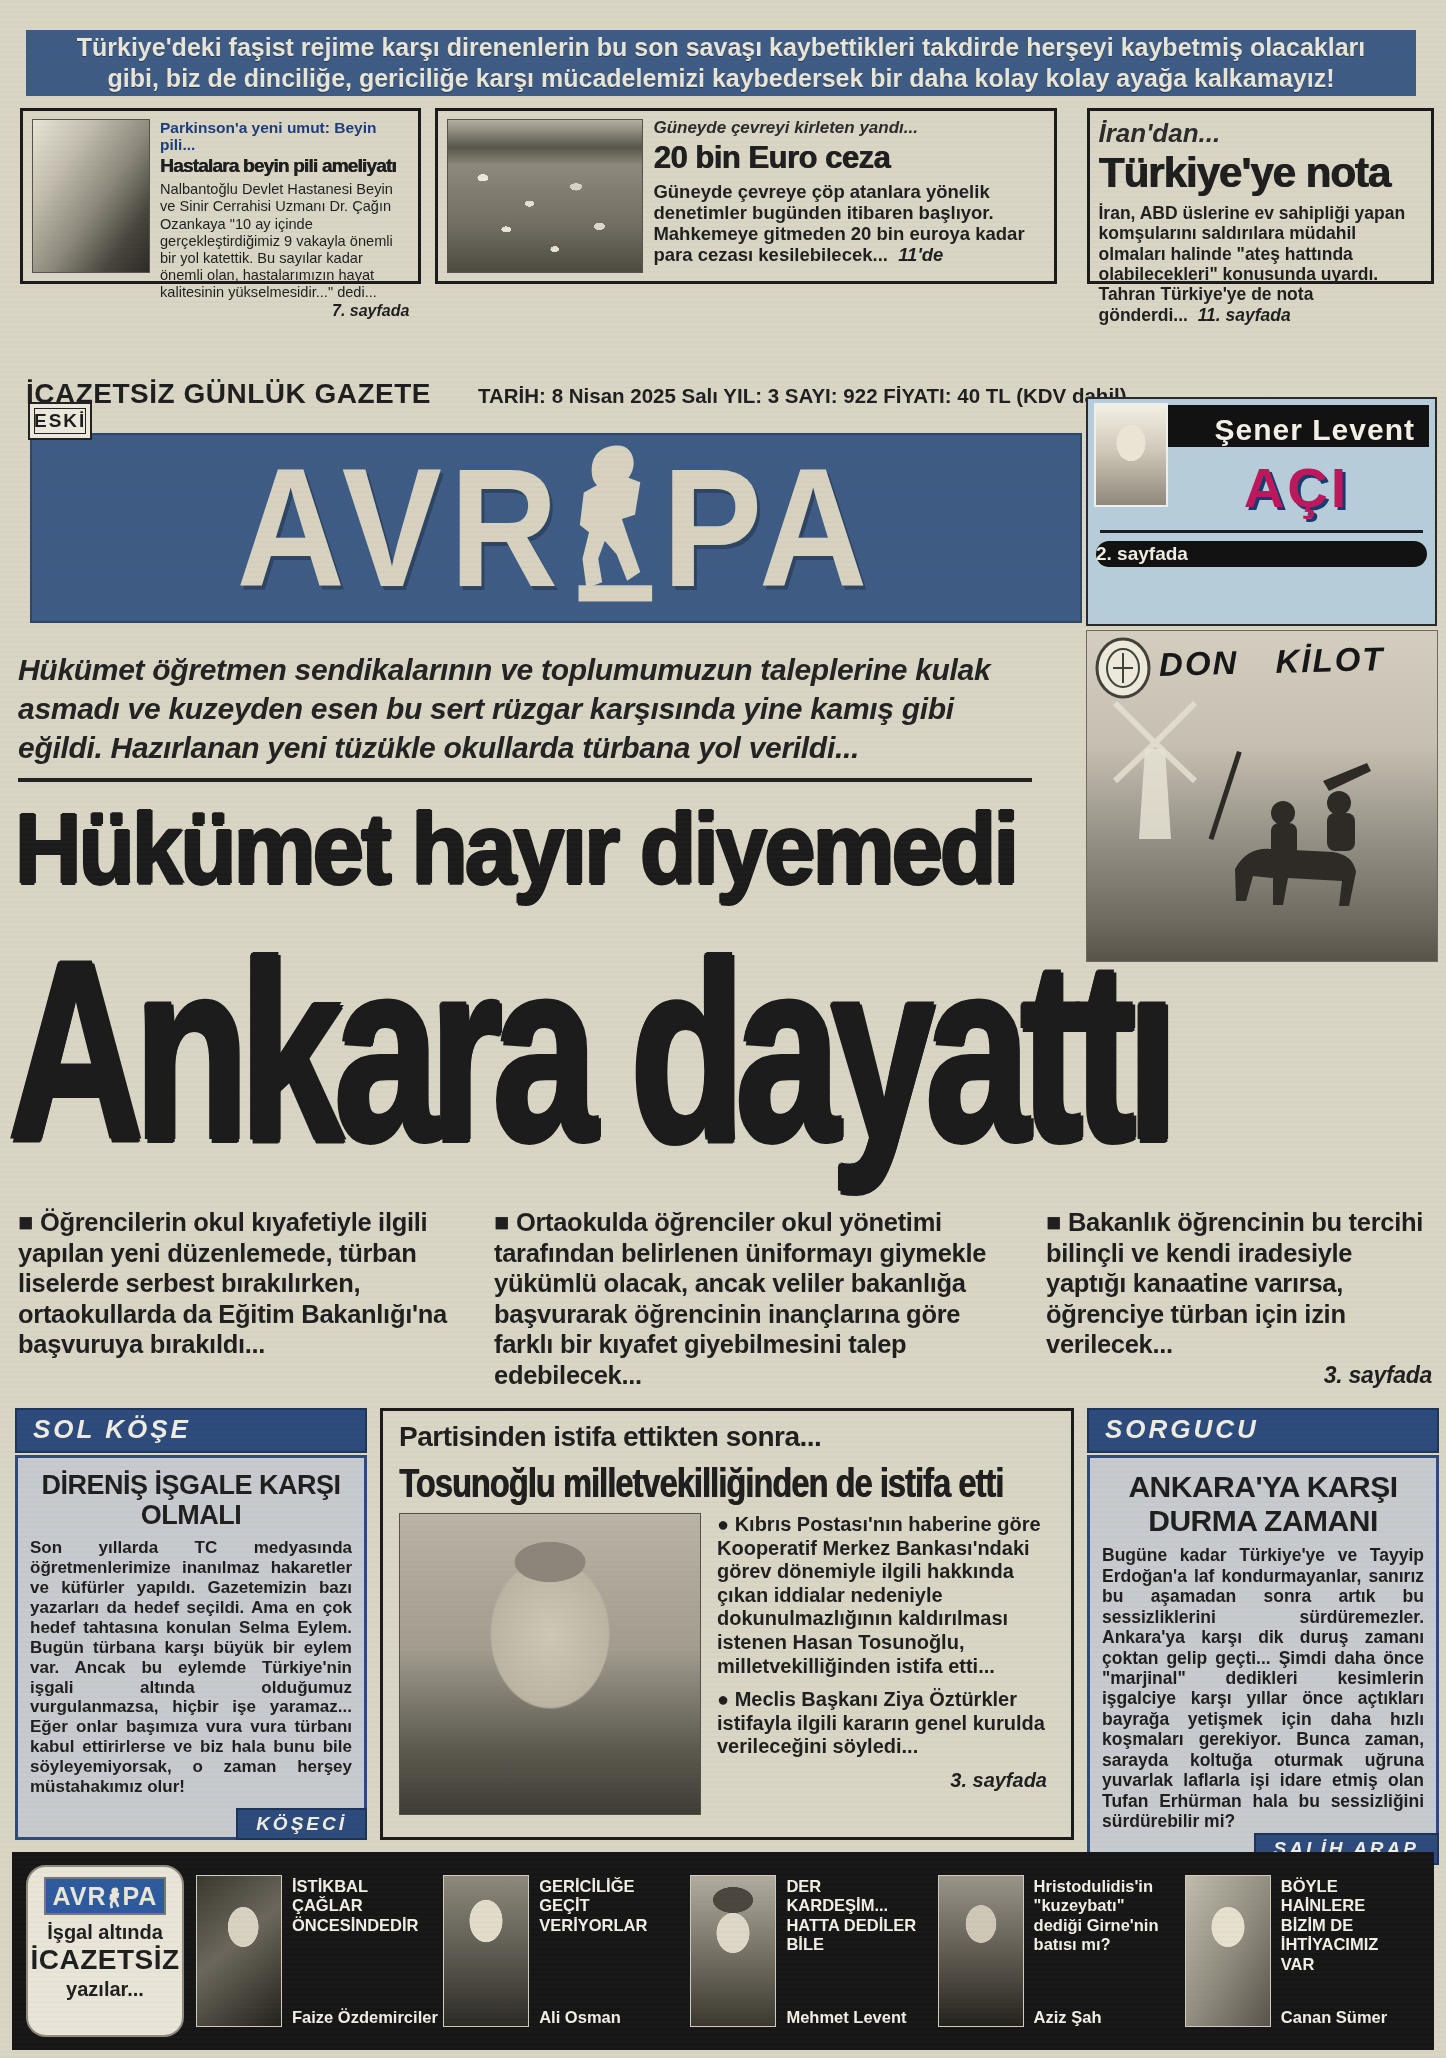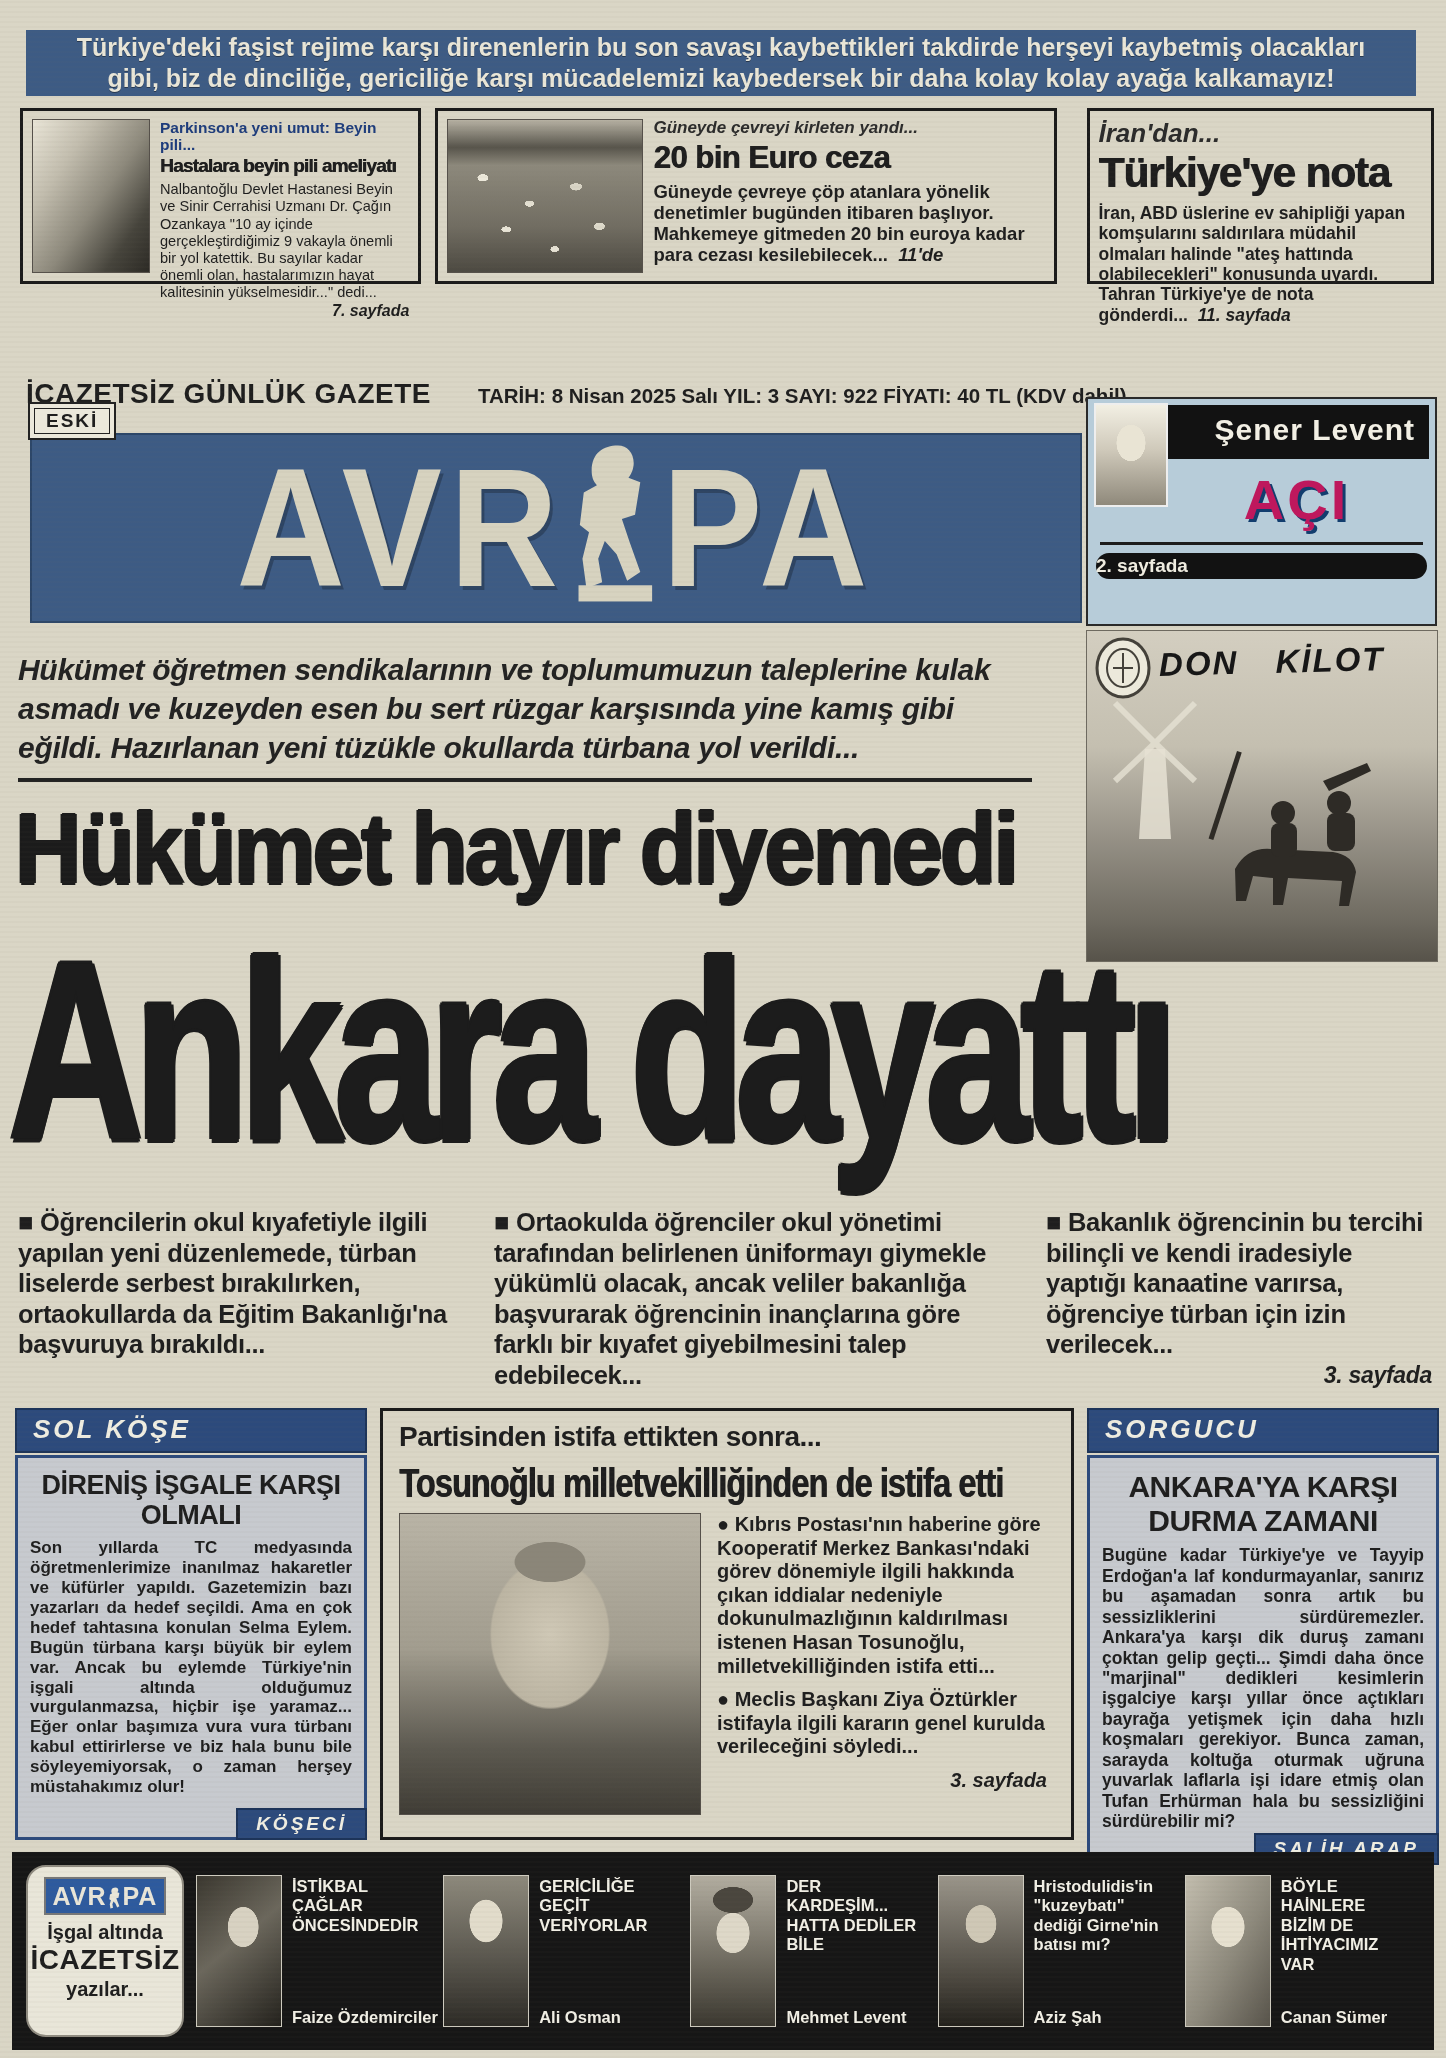--- a/index.html
+++ b/index.html
@@ -57,27 +57,27 @@
     letter-spacing:0.5px; }
   .dateline { position:absolute; top:384px; left:478px; font-size:20.5px; font-weight:bold; }
 
   .logobar { position:absolute; top:433px; left:30px; width:1052px; height:190px;
     background:#3d5b84; display:flex; align-items:center; justify-content:center;
     box-shadow:inset 0 0 0 2px #2c4668; }
   .logotext { font-weight:bold; color:#d7d3c0; font-size:150px; letter-spacing:8px;
     transform:scaleY(1.12); text-shadow:3px 3px 0 rgba(0,0,0,.25); }
   .logo-statue { margin:0 2px -18px; }
   .eski { position:absolute; top:402px; left:28px; background:#ebe8db; border:2px solid #222;
-    box-shadow:inset 0 0 0 4px #ebe8db, inset 0 0 0 5px #222; padding:6px 16px;
+    box-shadow:inset 0 0 0 4px #ebe8db, inset 0 0 0 5px #222; padding:6px 4px;
     font-weight:bold; font-size:19px; letter-spacing:2px; z-index:5; }
 
   
   .aci { position:absolute; top:397px; left:1086px; width:351px; height:229px;
     background:#b7ccd9; border:2px solid #2a2a2a; z-index:4; padding:6px; }
-  .aci-header { position:relative; height:54px; background:#121212; }
+  .aci-header { position:relative; height:42px; background:#121212; }
   .aci-author { position:absolute; right:14px; top:8px; color:#f2efe4; font-weight:bold;
     font-size:30px; letter-spacing:1px; }
   .aci-photo { position:absolute; left:6px; top:4px; width:74px; height:104px;
     border:2px solid #eee; z-index:2;
     background:
       radial-gradient(24px 30px at 50% 38%, #e9e4d4 60%, transparent 61%),
       linear-gradient(#f2efe3 0%, #cfc9ba 45%, #8f897b 100%); }
   .aci-title { text-align:center; padding-left:70px; margin-top:8px; color:#be185d;
     font-weight:bold; font-size:56px; letter-spacing:3px;
     text-shadow:3px 3px 0 #123d6e; }

